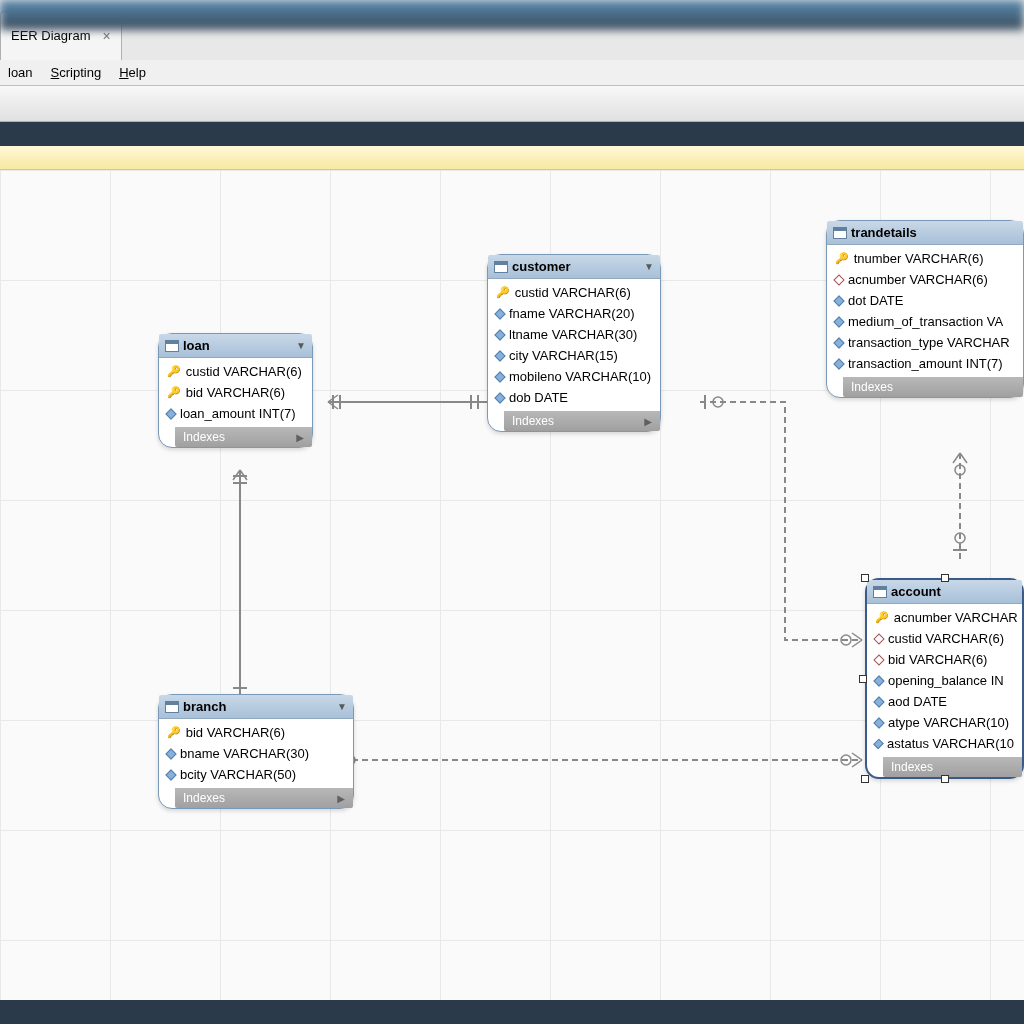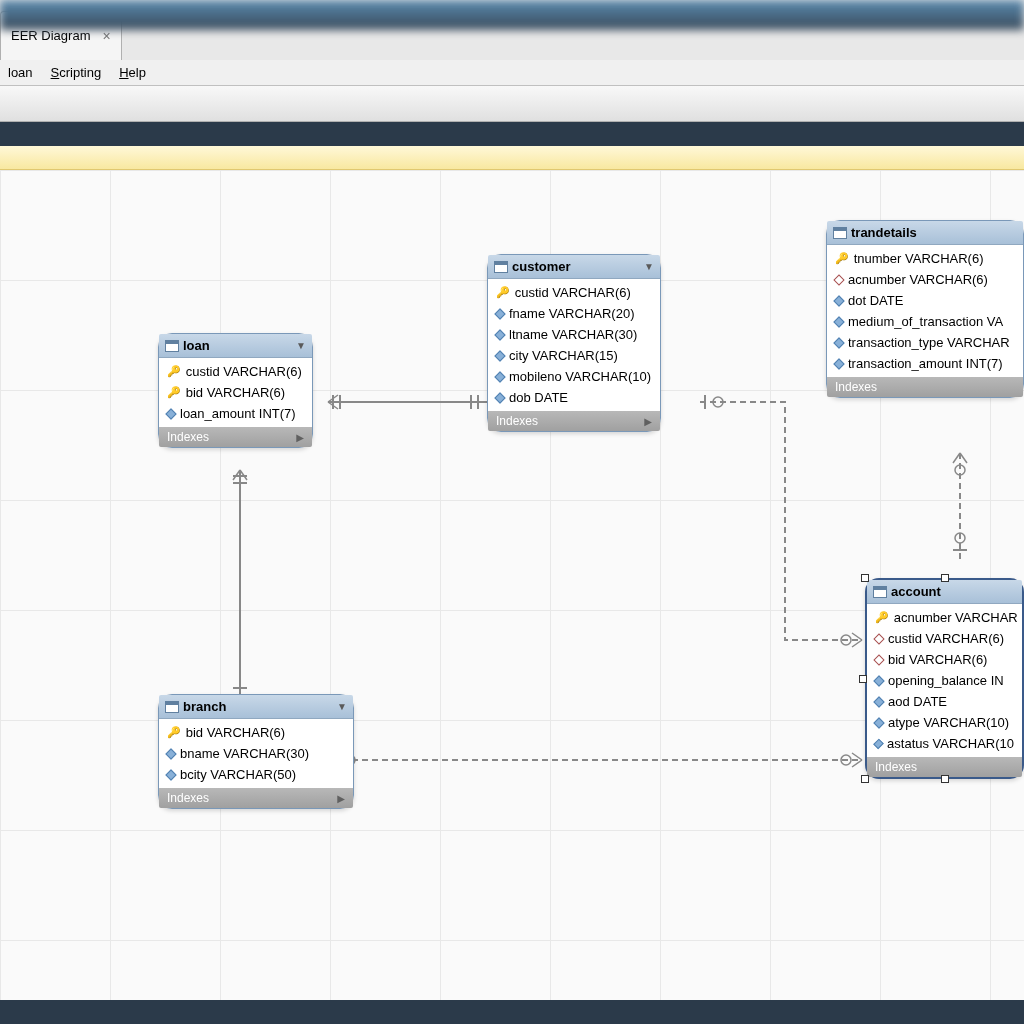--- a/index.html
+++ b/index.html
@@ -26,21 +26,21 @@
 .entity-header { background: linear-gradient(to bottom, #c8d8e8, #a8c0d8); padding: 4px 6px; font-weight: bold; display: flex; align-items: center; gap: 4px; border-radius: 2px 2px 0 0; border-bottom: 1px solid #90a8c0; }
 .entity-header .expand { margin-left: auto; color: #5a5a5a; font-size: 10px; }
 .table-icon { display: inline-block; width: 14px; height: 12px; background: #fff; border: 1px solid #6080a0; position: relative; }
 .table-icon::before { content: ''; position: absolute; top: 0; left: 0; right: 0; height: 3px; background: #6080a0; }
 .entity-body { padding: 3px 0; }
 .col { padding: 3px 8px; display: flex; align-items: center; gap: 5px; white-space: nowrap; }
 .key-icon { color: #e0a000; font-size: 11px; }
 .diamond { width: 8px; height: 8px; transform: rotate(45deg); display: inline-block; }
 .diamond.filled { background: #88b0d8; border: 1px solid #5080b0; }
 .diamond.hollow { background: #fff; border: 1px solid #a85050; }
-.entity-footer { background: linear-gradient(to bottom, #b8b8b8, #a0a0a0); color: #fff; padding: 3px 8px; display: flex; align-items: center; justify-content: space-between; border-radius: 0 0 2px 2px; font-size: 12px; }
+.entity-footer { background: linear-gradient(to bottom, #b8b8b8, #a0a0a0); color: #fff; padding: 3px 8px; display: flex; align-items: center; justify-content: space-between; border-radius: 0 0 2px 2px; font-size: 12px; margin-left: 16px; }
 .entity-footer .arrow { font-size: 10px; color: #606060; }
 
 .handle { position: absolute; width: 8px; height: 8px; background: #fff; border: 1px solid #333; }
 
 svg.connections { position: absolute; top: 0; left: 0; width: 100%; height: 100%; pointer-events: none; }
 
 .bottom-dark { position: absolute; bottom: 0; left: 0; right: 0; height: 24px; background: #2b3a4a; }
 </style>
 </head>
 <body>

